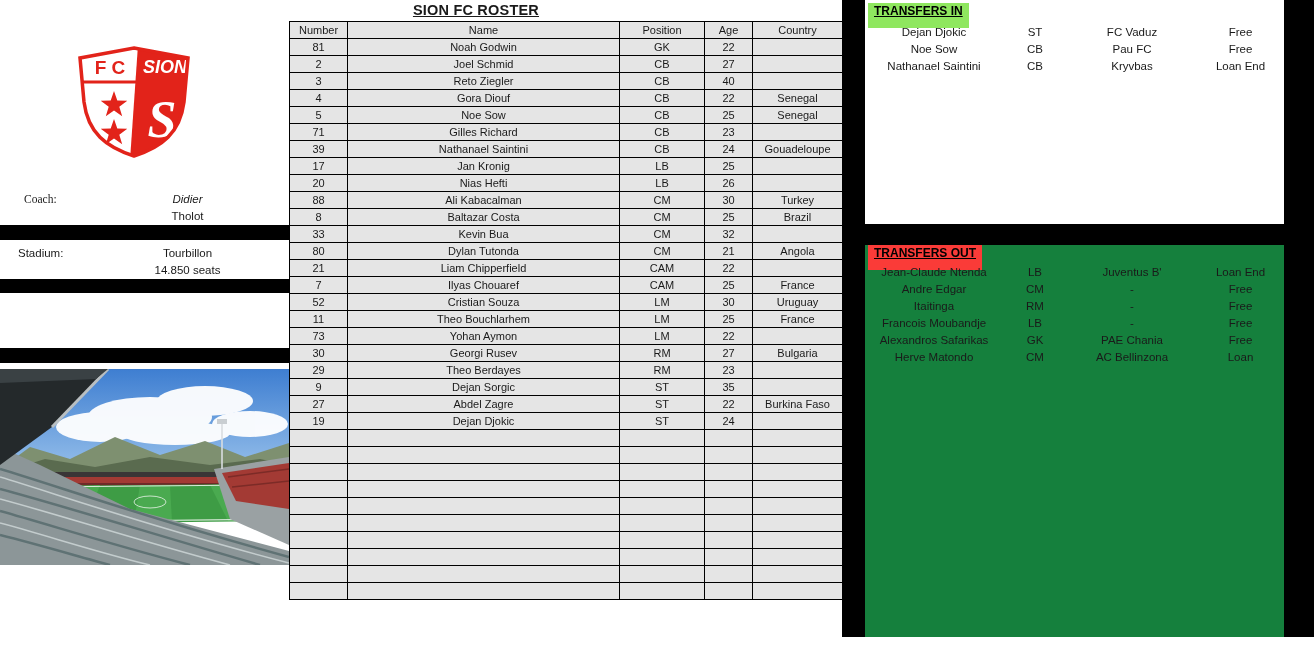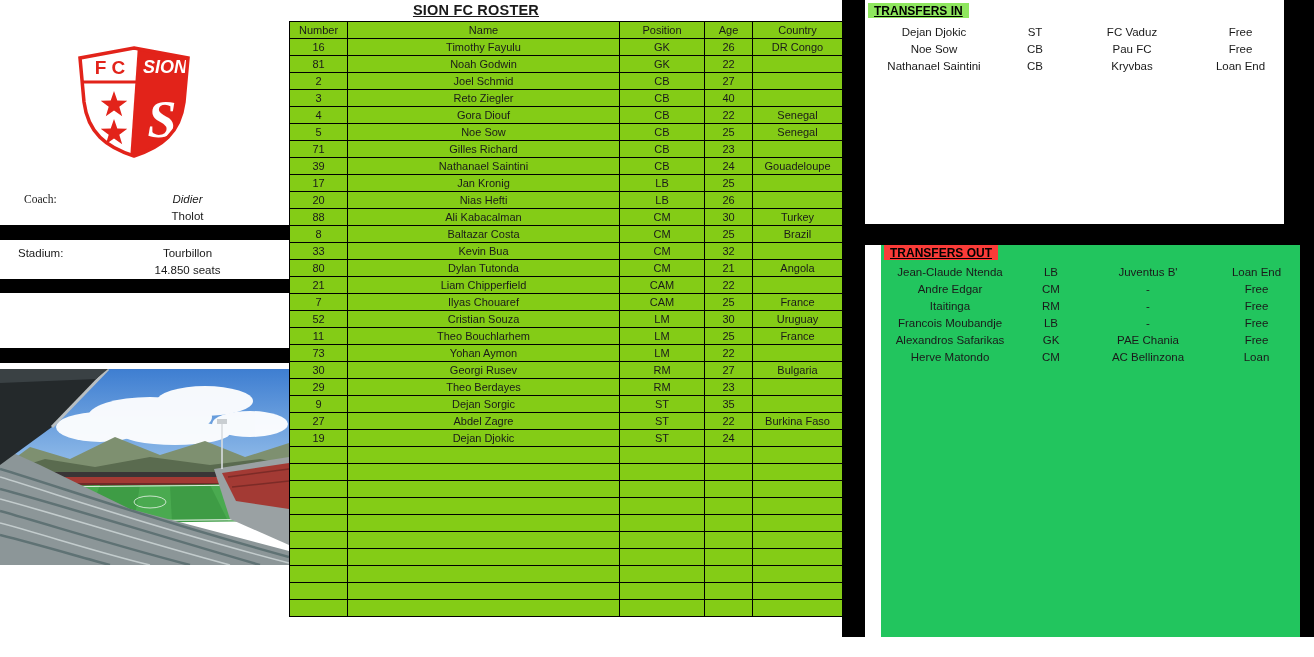--- a/index.html
+++ b/index.html
@@ -12,34 +12,34 @@
   .black-band { background:#000000; }
 
   
   #page-title {
     left:289px; top:2px; width:250px; text-align:right;
     font-size:14.5px; font-weight:bold; text-decoration:underline; letter-spacing:.2px;
   }
 
   
   #roster-table-wrap { left:289px; top:21px; }
-  table.roster { border-collapse:collapse; table-layout:fixed; background:#84cc16; }
+  table.roster { border-collapse:collapse; table-layout:fixed; background:#e5e5e5; }
   table.roster td, table.roster th {
     border:1px solid #000; height:17px; padding:0 2px;
     font-size:11px; font-weight:normal; text-align:center; vertical-align:middle;
     white-space:nowrap; overflow:hidden;
   }
 
   
   .info-label { font-size:11.5px; }
   .info-value { font-size:11.5px; text-align:center; }
 
   
   .transfer-header-box {
-    padding:1px 6px 0 6px; font-size:12px; font-weight:bold;
+    padding:1px 6px 10px 6px; font-size:12px; font-weight:bold;
     text-decoration:underline; color:#000; display:inline-block; white-space:nowrap;
   }
   .trow {
     display:grid; grid-template-columns:138px 64px 130px 87px;
     height:17px; align-items:center;
   }
   .trow span {
     text-align:center; font-size:11.5px; white-space:nowrap;
   }
 </style>
@@ -152,27 +152,20 @@
           <tr id="roster-head-row">
             <td>Number</td>
             <td>Name</td>
             <td>Position</td>
             <td>Age</td>
             <td>Country</td>
           </tr>
         </thead>
       <tbody id="roster-body">
           <tr>
-            <td>16</td>
-            <td>Timothy Fayulu</td>
-            <td>GK</td>
-            <td>26</td>
-            <td>DR Congo</td>
-          </tr>
-          <tr>
             <td>81</td>
             <td>Noah Godwin</td>
             <td>GK</td>
             <td>22</td>
             <td></td>
           </tr>
           <tr>
             <td>2</td>
             <td>Joel Schmid</td>
             <td>CB</td>
@@ -424,21 +417,21 @@
           <span>Nathanael Saintini</span>
           <span>CB</span>
           <span>Kryvbas</span>
           <span>Loan End</span>
         </div>
       </div>
   </div>
 
   <div class="abs black-band" style="left:865px; top:224px; width:419px; height:21px;"></div>
 
-  <div class="abs" style="left:865px; top:245px; width:419px; height:392px; background:#22c55e;margin-left:16px;">
+  <div class="abs" style="left:865px; top:245px; width:419px; height:392px; background:#15803d;">
     <div class="transfer-header-box" style="position: absolute; left: 3px; top: 0px; background: rgb(250, 59, 56);">
       <span>TRANSFERS OUT</span>
     </div>
     <div id="transfers-out-rows" style="position:absolute; left:0; top:18px; width:419px;">
         <div class="trow">
           <span>Jean-Claude Ntenda</span>
           <span>LB</span>
           <span>Juventus B'</span>
           <span>Loan End</span>
         </div>

